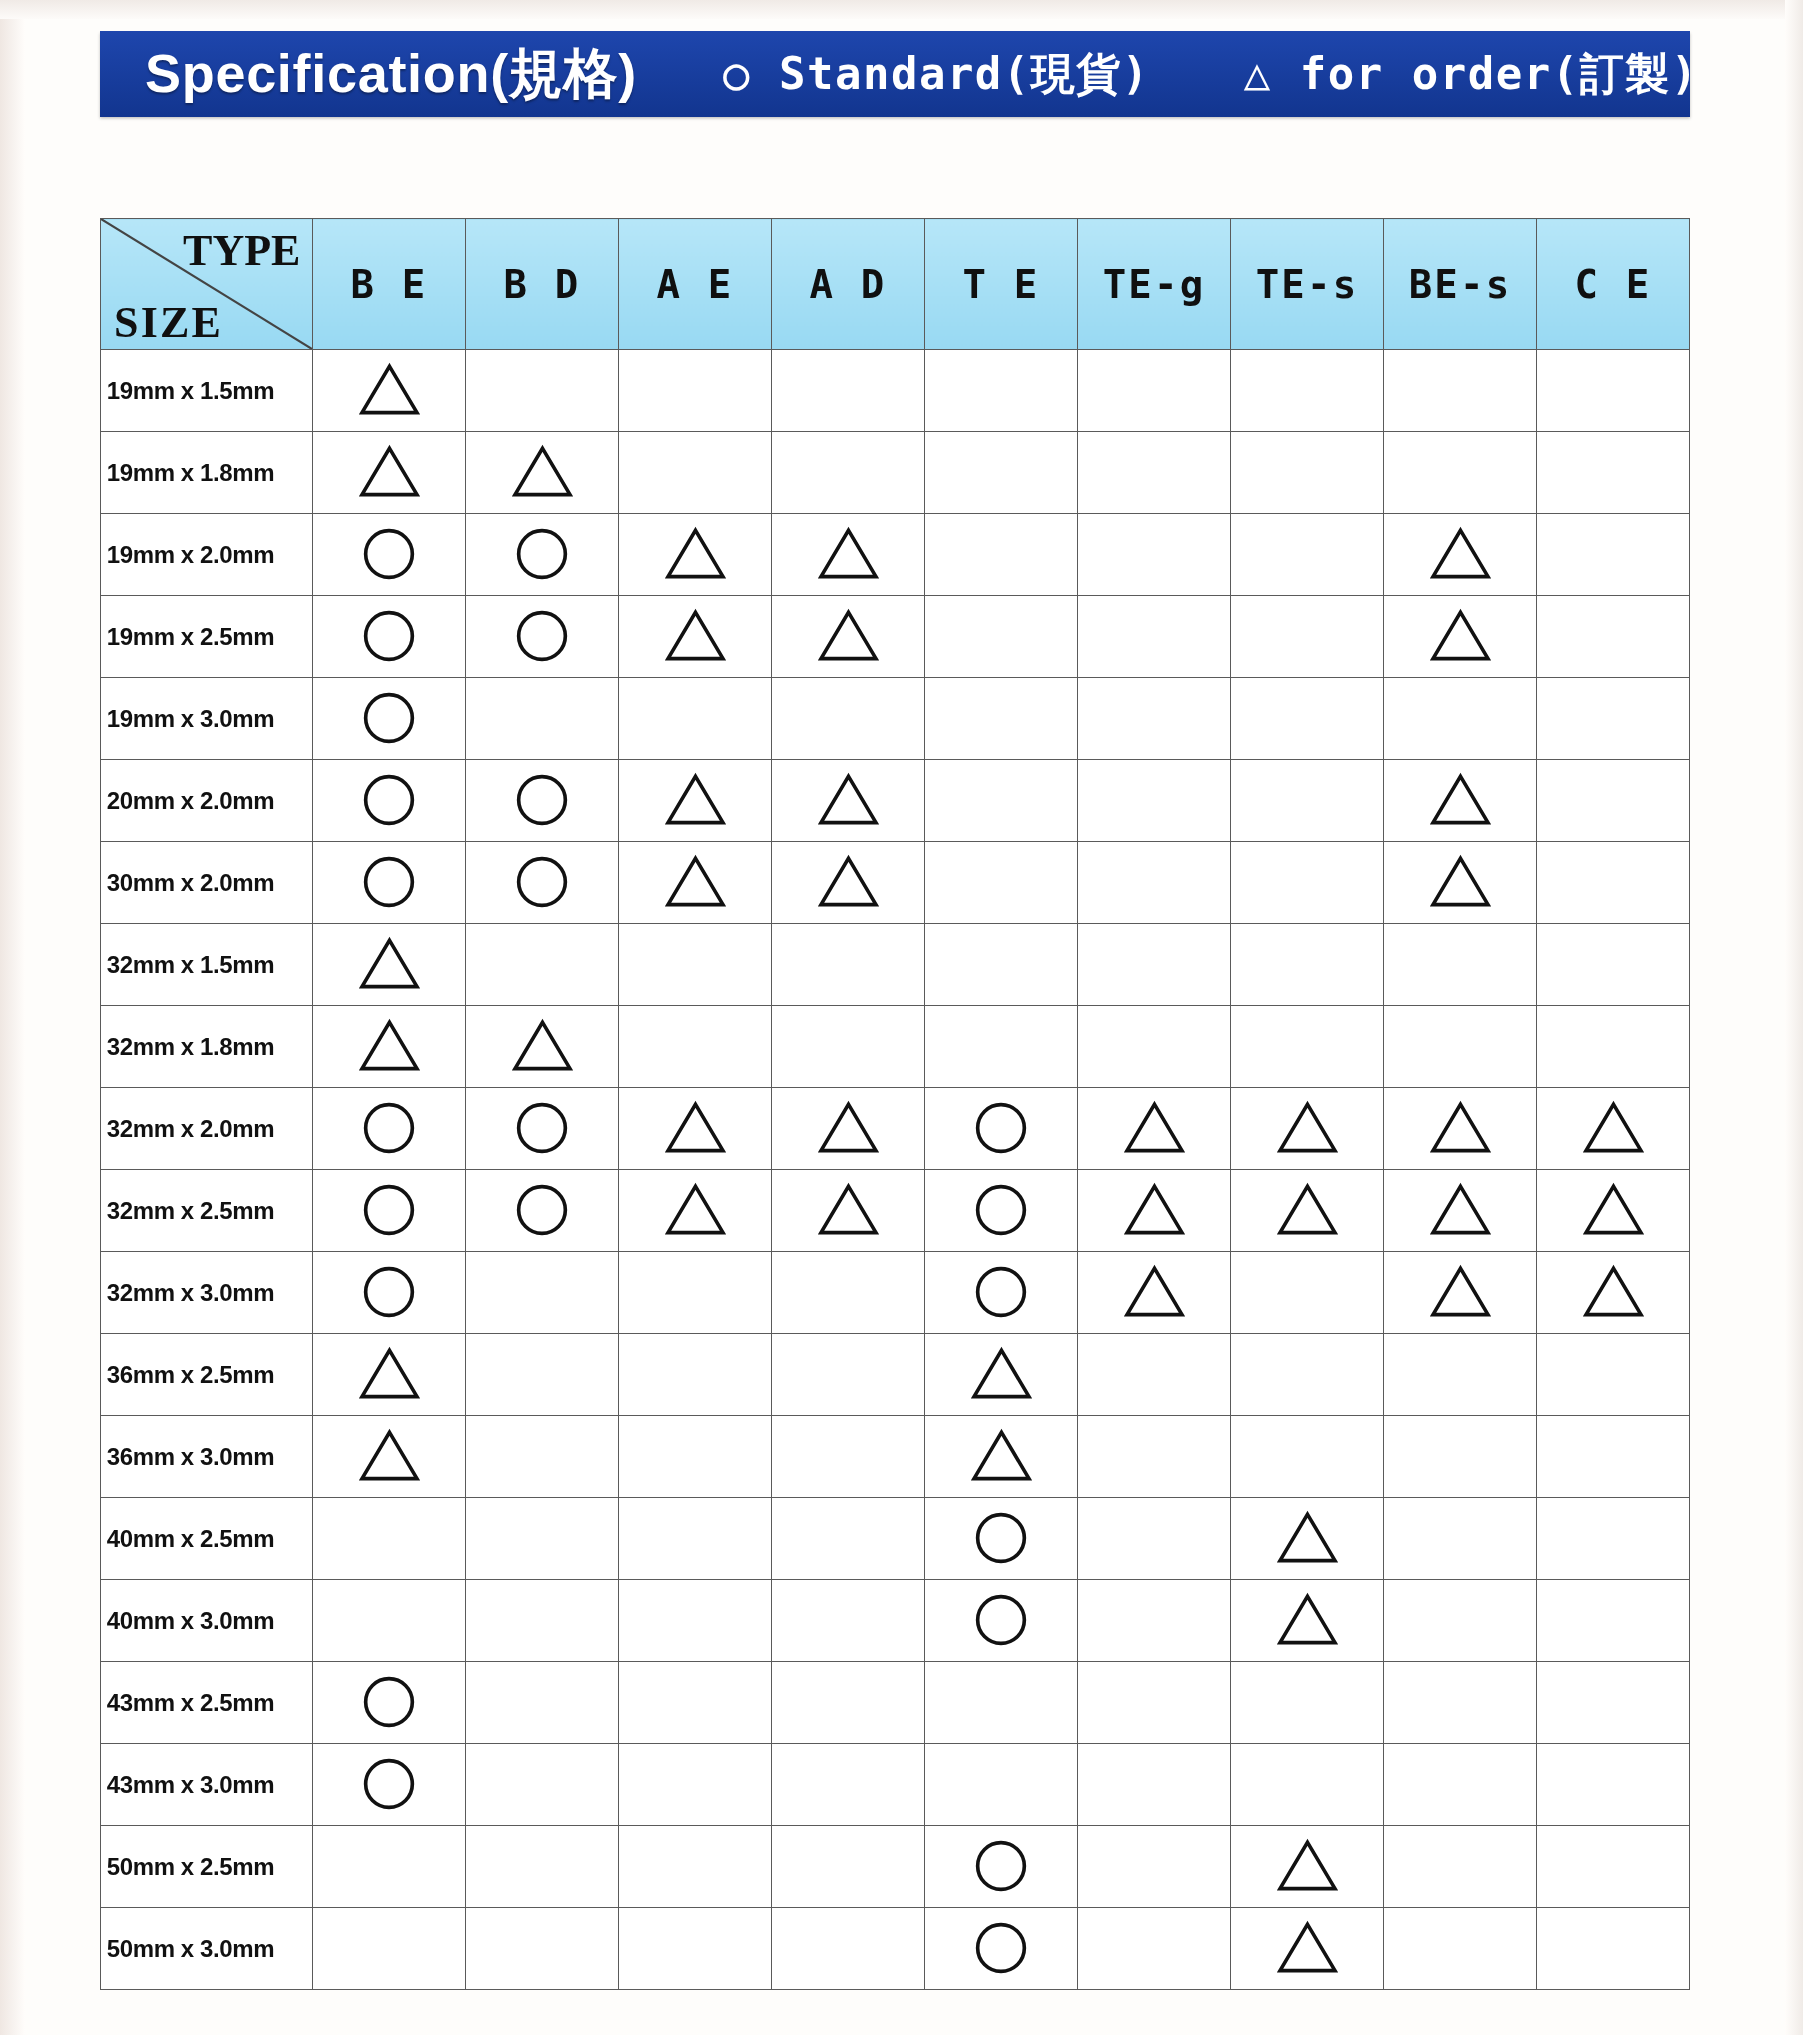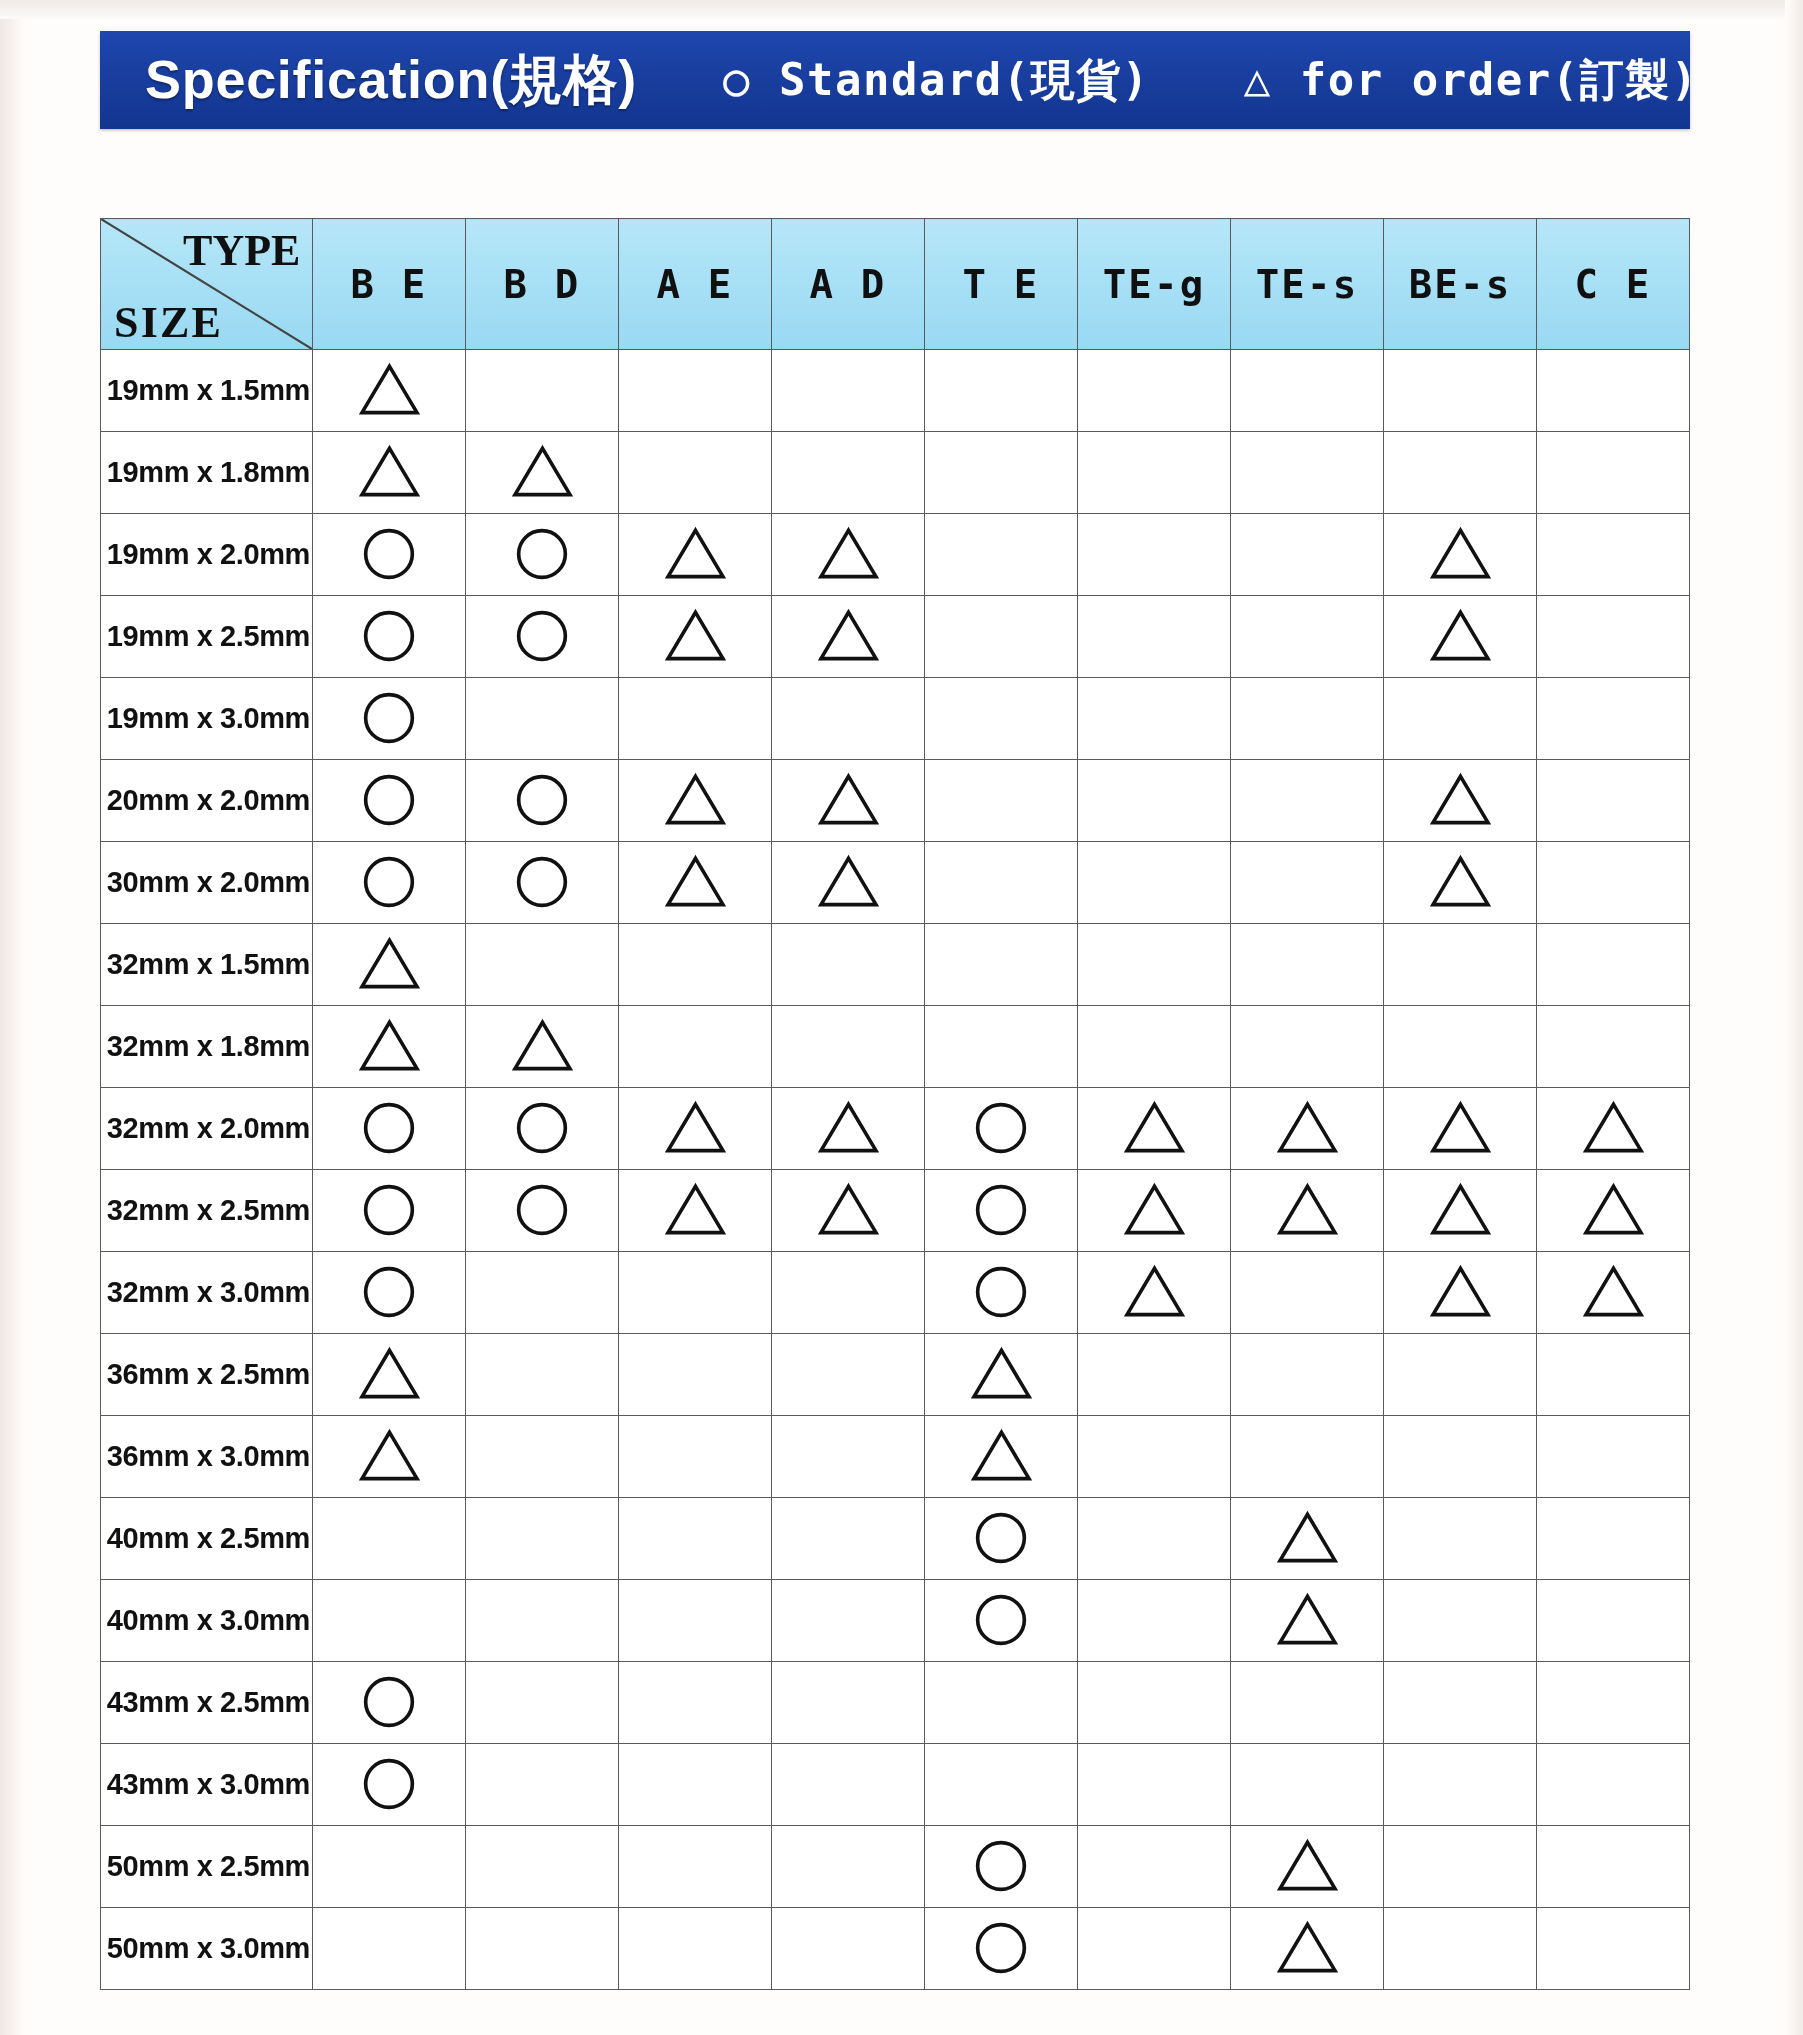--- a/index.html
+++ b/index.html
@@ -41,21 +41,21 @@
     width: 19px; height: 2035px;
     background: linear-gradient(270deg, #efeae6 0%, #fffdfb 100%);
   }
 
   
   .banner {
     position: absolute;
     left: 100px;
     top: 31px;
     width: 1590px;
-    height: 98px;
+    height: 86px;
     background: #1b3fa0;
     background: linear-gradient(180deg, #1e46ad 0%, #12358f 100%);
     box-shadow: 0 1.5px 2.9px rgba(0,0,0,0.25);
     display: flex;
     align-items: center;
   }
   .banner-title {
     color: #ffffff;
     font-size: 54px;
     font-weight: bold;
@@ -129,21 +129,21 @@
     left: 13px;
     bottom: 1px;
     font-size: 44px;
     font-weight: bold;
     font-family: "Liberation Serif", serif;
   }
   tbody td.size {
     background: #ffffff;
     text-align: left;
     padding-left: 5.8px;
-    font-size: 29px;
+    font-size: 24px;
     font-weight: bold;
     font-family: "Liberation Sans", sans-serif;
     color: #111;
     white-space: nowrap;
     letter-spacing: -0.4px;
   }
   tbody td {
     height: 81px;
     background: #ffffff;
   }

